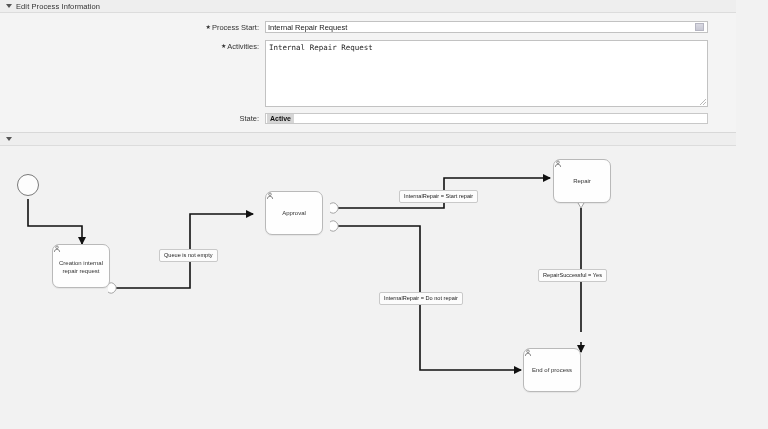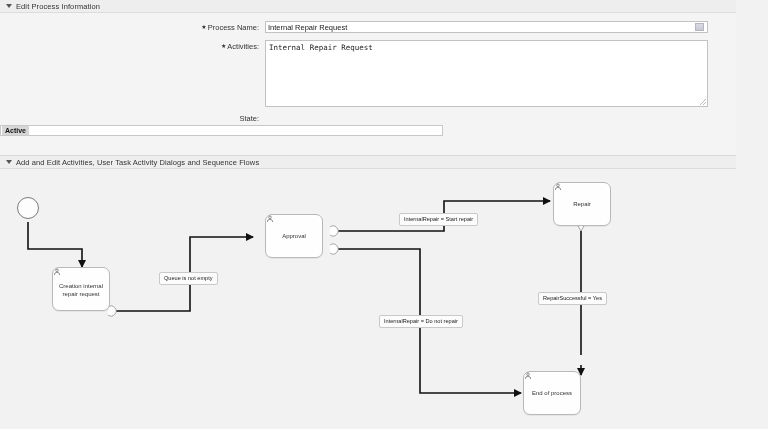--- a/index.html
+++ b/index.html
@@ -185,53 +185,52 @@
 
   <div class="widget-header">
     <span class="tri"></span>
     <span class="widget-header-title">Edit Process Information</span>
   </div>
 
   <div class="form-body">
 
     <div class="field-row">
       <div class="field-label">
-        <span class="star">★</span><span>Process Name:</span>
+        <span class="star">★</span><span>Process Start:</span>
       </div>
       <div class="text-input">
         <span class="input-value">Internal Repair Request</span>
         <span class="input-addon"></span>
       </div>
     </div>
 
     <div class="field-row">
       <div class="field-label">
         <span class="star">★</span><span>Activities:</span>
       </div>
       <div class="textarea">
         <span>Internal Repair Request</span>
         <span class="resize-grip"></span>
       </div>
     </div>
 
-    <div class="field-row" style="margin-bottom:12px;flex-direction:column;">
+    <div class="field-row" style="margin-bottom:0;">
       <div class="field-label">State:</div>
       <div class="select-wrap">
         <span class="select-opt">Active</span>
       </div>
     </div>
 
   </div>
 </div>
 
 <div class="widget">
 
   <div class="widget-header">
     <span class="tri"></span>
-    <span class="widget-header-title">Add and Edit Activities, User Task Activity Dialogs and Sequence Flows</span>
   </div>
 
   <div class="canvas">
 
     <svg width="768" height="276">
       <defs>
         <marker id="arrow" markerWidth="9" markerHeight="9" refX="7" refY="4.5" orient="auto" markerUnits="userSpaceOnUse">
           <path d="M0,0.5 L8,4.5 L0,8.5 z" fill="#111"></path>
         </marker>
       </defs>

